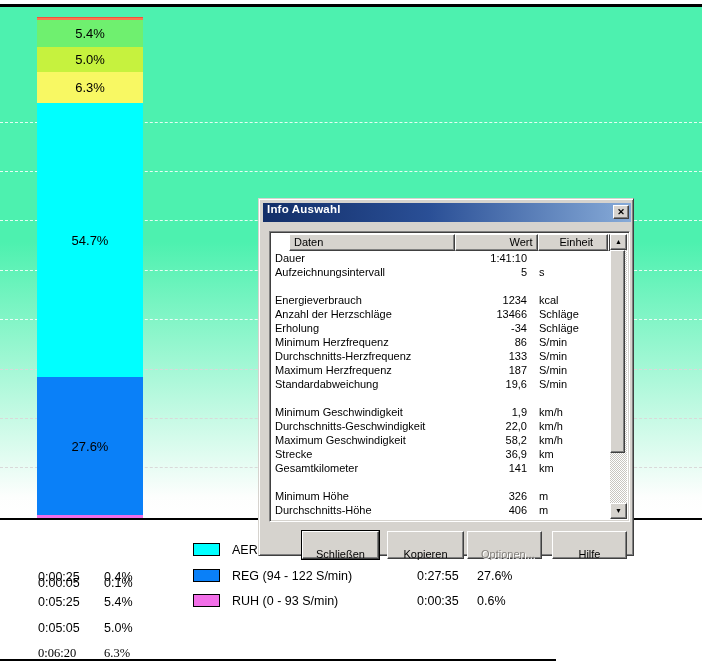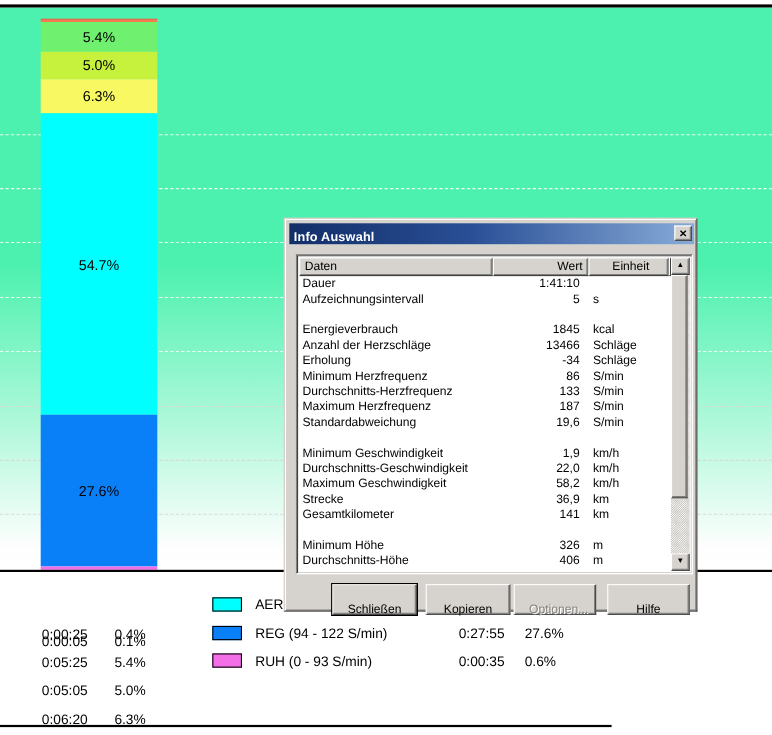--- a/index.html
+++ b/index.html
@@ -34,21 +34,21 @@
   
   .dialog {
     position:absolute; left:258px; top:198px; width:376px; height:358px;
     background:#d6d3ce; z-index:10;
     border:1px solid; border-color:#d6d3ce #404040 #404040 #d6d3ce;
     box-shadow: inset 1px 1px 0 #ffffff, inset -1px -1px 0 #808080;
   }
   .titlebar {
     position:absolute; left:4px; top:4px; width:368px; height:19px;
     background:linear-gradient(90deg,#122e68 0%,#2a4f96 45%,#87abd8 100%);
-    display:flex; align-items:flex-end;
+    display:flex; align-items:flex-start;
   }
   .title { color:#fff; font-weight:bold; font-size:11.5px; padding-left:4px; letter-spacing:0.2px; }
   .closebtn {
     position:absolute; right:2px; top:2px; width:16px; height:14px;
     background:#d6d3ce; border:1px solid; border-color:#ffffff #404040 #404040 #ffffff;
     box-shadow: inset -1px -1px 0 #808080;
     font-size:9px; font-weight:bold; line-height:11px; text-align:center; color:#000;
     font-family:"Liberation Sans", sans-serif; padding:0;
   }
   .listview {
@@ -57,21 +57,21 @@
     box-shadow: inset 1px 1px 0 #404040, inset -1px -1px 0 #d6d3ce;
     display:flex; padding:2px;
   }
   .lv-content { flex:1 1 auto; overflow:hidden; }
   .lv-header { display:flex; height:17px; font-size:11px; }
   .hc {
     background:#d6d3ce; border:1px solid; border-color:#ffffff #404040 #404040 #ffffff;
     box-shadow: inset -1px -1px 0 #808080;
     line-height:15px; white-space:nowrap; overflow:hidden;
   }
-  .hc.c-name { width:185px; padding-left:4px; }
+  .hc.c-name { width:185px; padding-left:4px;margin-left:17px; }
   .hc.c-val  { width:91px;  text-align:right; padding-right:4px; }
   .hc.c-unit { width:76px;  padding-left:21px; }
   .hc.c-fill { flex:1 1 auto; }
   .lv-rows { height:271px; overflow:hidden; font-size:11px; }
   .lv-row { display:flex; height:14px; line-height:14px; white-space:nowrap; }
   .lv-row .rn { width:169px; padding-left:3px; overflow:hidden; }
   .lv-row .rv { width:91px; text-align:right; padding-right:5px; }
   .lv-row .ru { width:76px; padding-left:7px; }
   
   .scrollbar { flex:0 0 17px; width:17px; display:flex; flex-direction:column; }
@@ -154,21 +154,21 @@
           <span class="p">0.4%</span>
         </div>
         <div class="lg-left-row" style="top: 76px;">
           <span class="t">0:05:25</span>
           <span class="p">5.4%</span>
         </div>
         <div class="lg-left-row" style="top: 102px;">
           <span class="t">0:05:05</span>
           <span class="p">5.0%</span>
         </div>
-        <div class="lg-left-row" style="top: 128px;">
+        <div class="lg-left-row" style="top: 128px; font-family: Liberation Serif, serif;">
           <span class="t">0:06:20</span>
           <span class="p">6.3%</span>
         </div>
       </div>
     <div>
         <div class="lg-zone-row" style="top: 25px;">
           <span class="lg-swatch" style="background: rgb(0, 255, 255);"></span>
           <span class="lg-zlabel">AER</span>
         </div>
         <div class="lg-zone-row" style="top: 51px;">
@@ -213,21 +213,21 @@
               <span class="rv">5</span>
               <span class="ru">s</span>
             </div>
             <div class="lv-row">
               <span class="rn"></span>
               <span class="rv"></span>
               <span class="ru"></span>
             </div>
             <div class="lv-row">
               <span class="rn">Energieverbrauch</span>
-              <span class="rv">1845</span>
+              <span class="rv">1234</span>
               <span class="ru">kcal</span>
             </div>
             <div class="lv-row">
               <span class="rn">Anzahl der Herzschläge</span>
               <span class="rv">13466</span>
               <span class="ru">Schläge</span>
             </div>
             <div class="lv-row">
               <span class="rn">Erholung</span>
               <span class="rv">-34</span>

